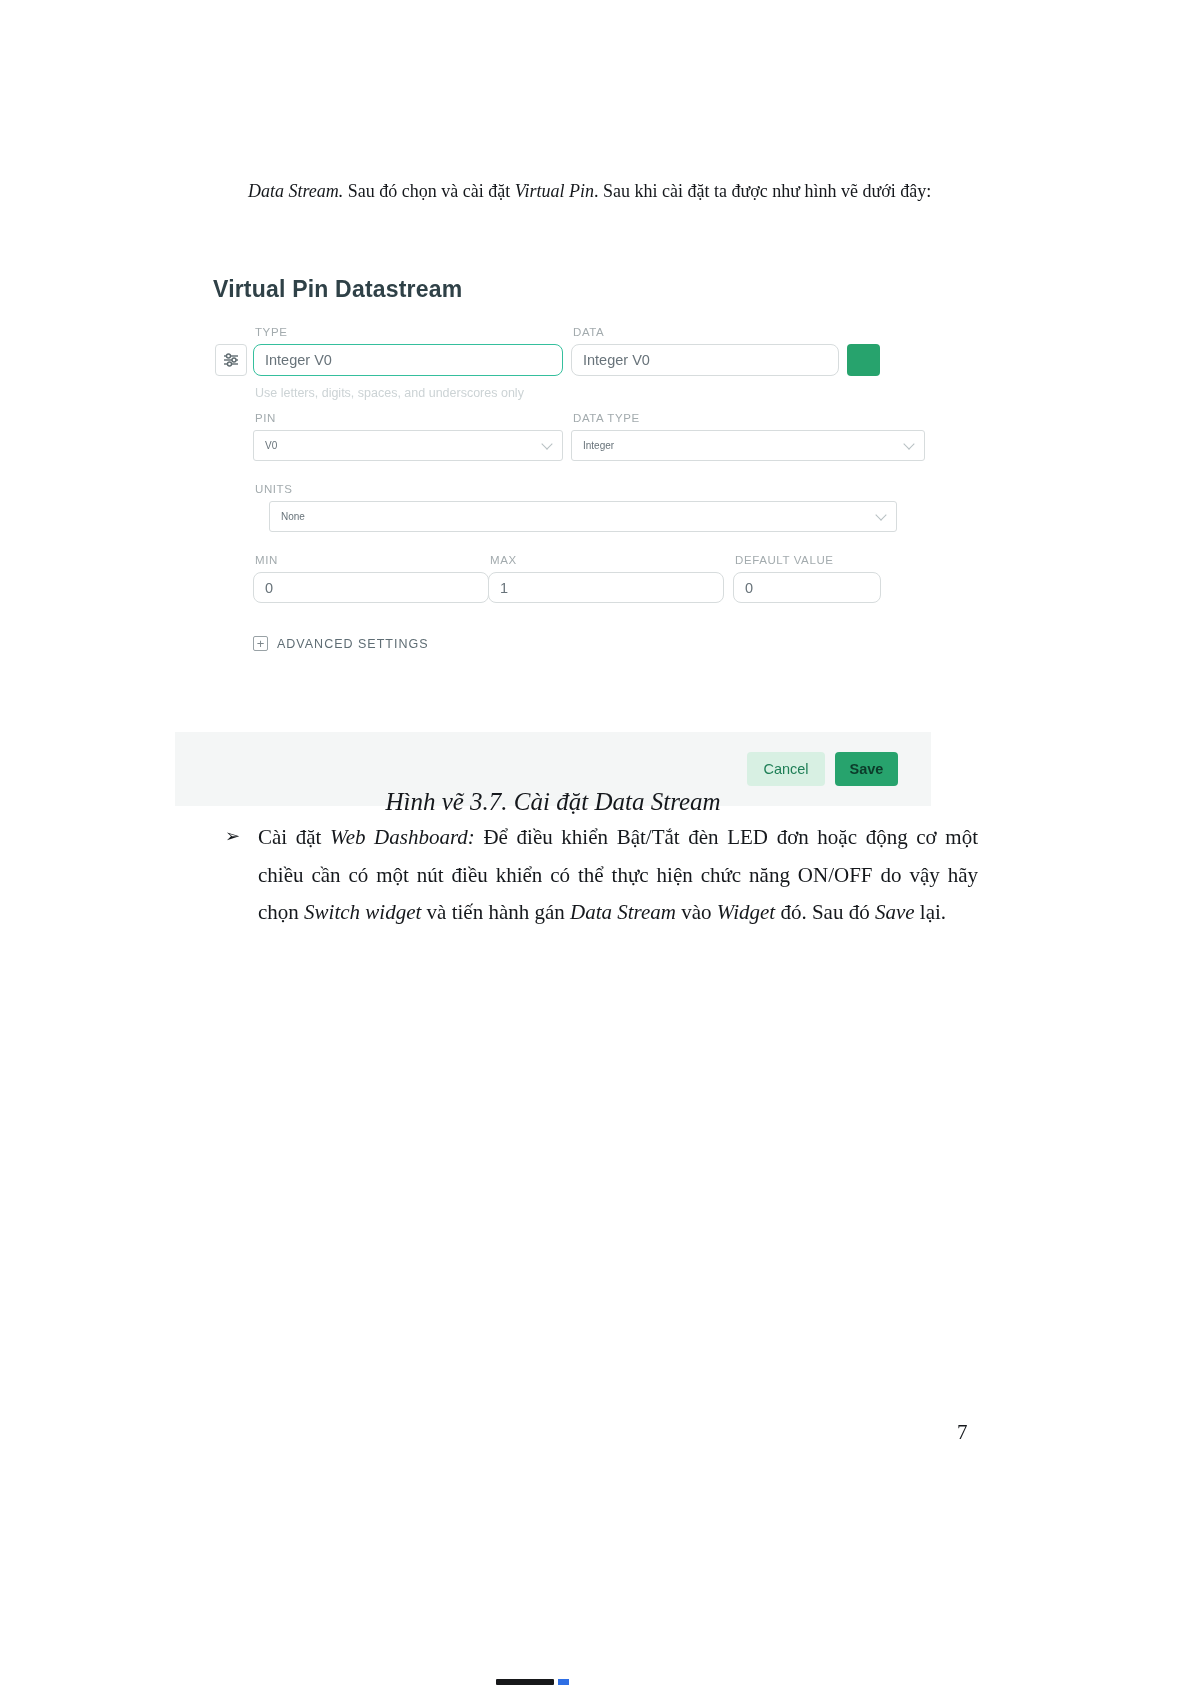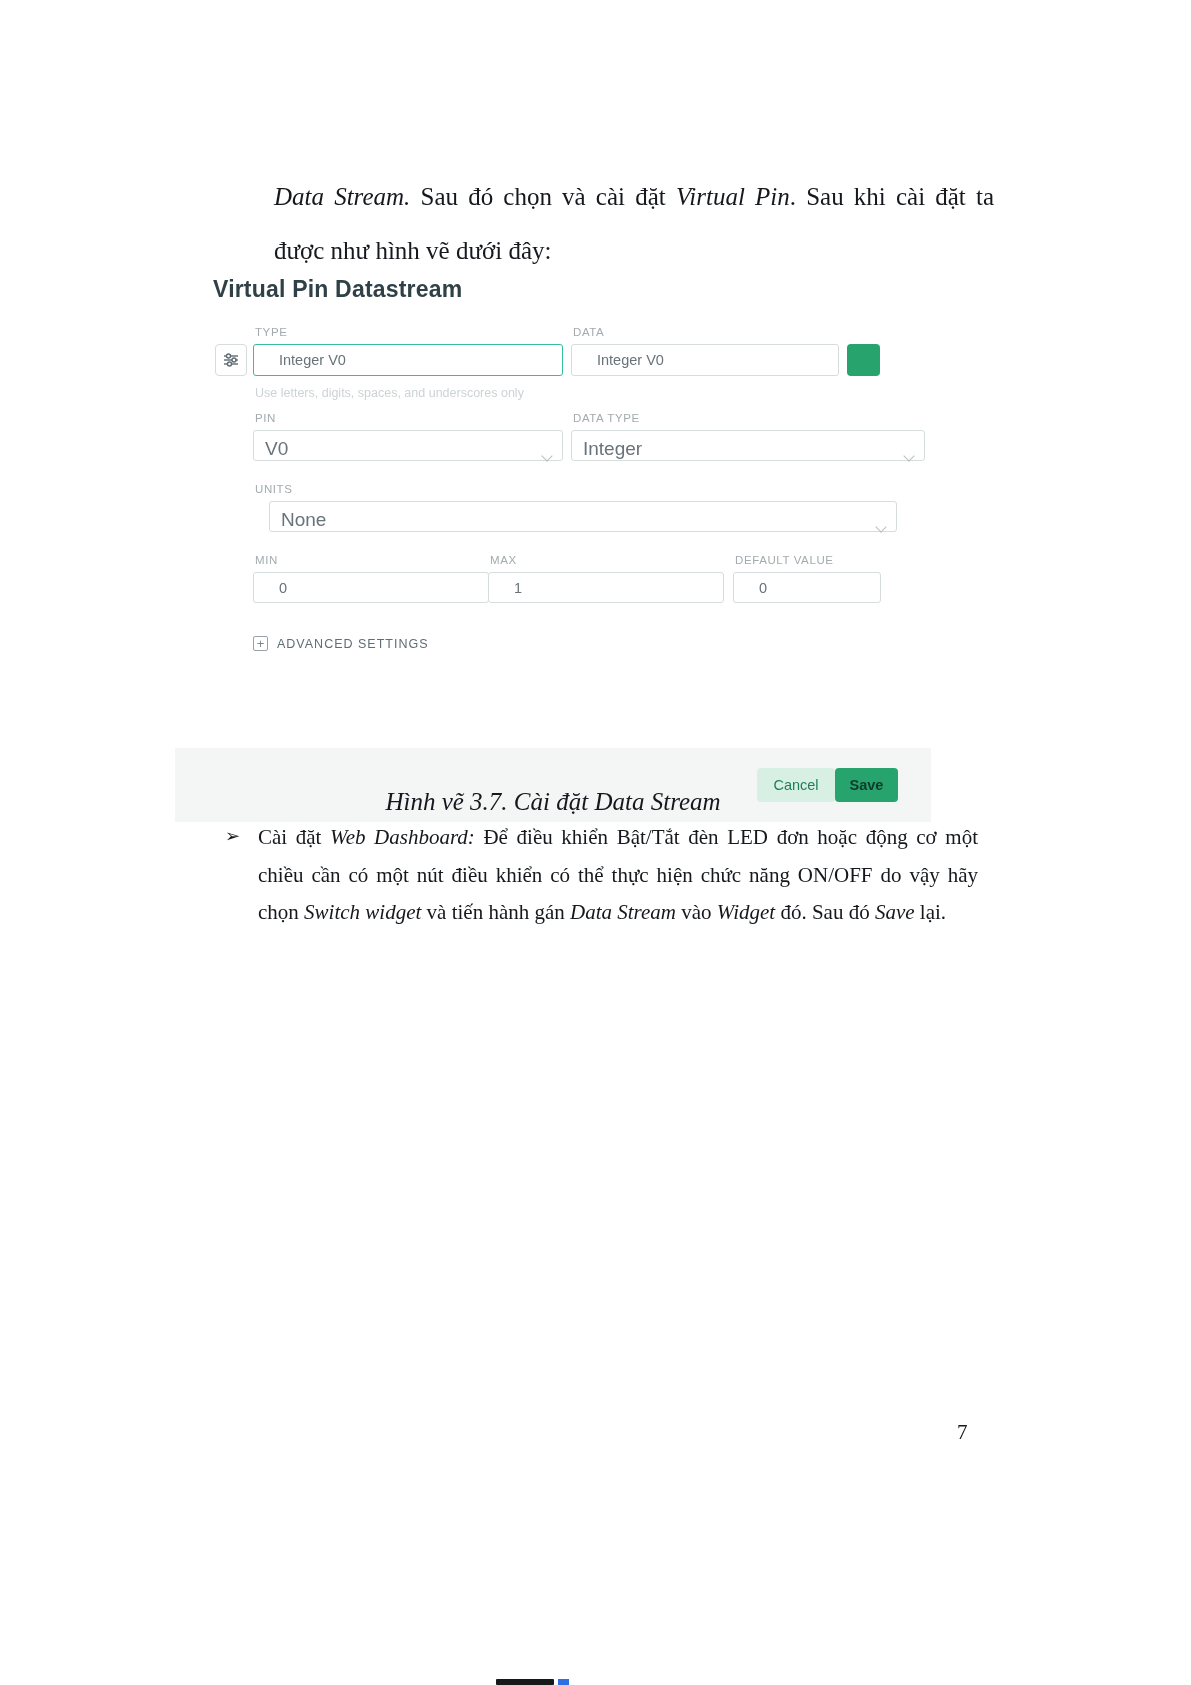--- a/index.html
+++ b/index.html
@@ -15,53 +15,53 @@
     --title-color:#2f4147;
   }
   *{margin:0;padding:0;box-sizing:border-box}
   html,body{background:#ffffff}
   body{position:relative;width:1191px;height:1685px;overflow:hidden;
        font-family:"Liberation Serif","DejaVu Serif",serif;color:#15181c}
   .abs{position:absolute}
   .it{font-style:italic}
 
   
-  .intro{left:274px;top:170px;width:720px;font-size:25px;line-height:54px;text-align:justify}
+  .intro{left:248px;top:170px;width:720px;font-size:18px;line-height:43px;text-align:justify}
   .caption{left:175px;top:788px;width:756px;text-align:center;font-style:italic;font-size:25px}
   .bullet-marker{left:225px;top:825px;font-family:"DejaVu Sans","Liberation Sans",sans-serif;font-size:18px}
   .bullet-text{left:258px;top:819px;width:720px;font-size:21px;line-height:37.5px;text-align:justify}
   .pagenum{left:957px;top:1420px;font-size:21px}
 
   
   .dialog-title{left:213px;top:276px;font-family:"Liberation Sans","DejaVu Sans",sans-serif;
                 font-size:23px;font-weight:700;color:var(--title-color);letter-spacing:.2px}
   .lbl{position:absolute;font-family:"Liberation Sans","DejaVu Sans",sans-serif;
        font-size:11.5px;letter-spacing:.6px;color:var(--label-gray)}
-  .txt{position:absolute;height:32px;border:1px solid var(--input-border);border-radius:3px;background:#fff;
+  .txt{position:absolute;height:32px;border:1px solid var(--input-border);border-radius:8px;background:#fff;
        font-family:"Liberation Sans","DejaVu Sans",sans-serif;font-size:14.5px;color:var(--value-gray);
-       padding:0 25px;outline:none}
+       padding:0 11px;outline:none}
   .txt.focused{border:1.5px solid var(--focus-border)}
   .sel{position:absolute;height:31px;border:1px solid var(--input-border);border-radius:3px;background:#fff;
-       display:flex;align-items:flex-end;justify-content:space-between;padding:0 11px;cursor:pointer;
-       font-family:"Liberation Sans","DejaVu Sans",sans-serif;font-size:19px;color:var(--value-gray)}
+       display:flex;align-items:center;justify-content:space-between;padding:0 11px;cursor:pointer;
+       font-family:"Liberation Sans","DejaVu Sans",sans-serif;font-size:10px;color:var(--value-gray)}
   .chev{width:8px;height:8px;border-right:1.4px solid #b7c0c3;border-bottom:1.4px solid #b7c0c3;
         transform:rotate(45deg);margin-top:-4px;flex:0 0 auto}
   .helper{position:absolute;left:255px;top:386px;font-family:"Liberation Sans","DejaVu Sans",sans-serif;
           font-size:12.5px;color:#ccd3d5}
   .icon-btn{left:215px;top:344px;width:32px;height:32px;border:1px solid var(--input-border);border-radius:4px;
             background:#fff;display:flex;align-items:center;justify-content:center;cursor:pointer}
   .green-btn{left:847px;top:344px;width:33px;height:32px;background:var(--accent-green);
              border:none;border-radius:4px;cursor:pointer}
   .advanced{left:253px;top:636px;display:flex;align-items:center;gap:9px;cursor:pointer;
             font-family:"Liberation Sans","DejaVu Sans",sans-serif}
   .plus-box{width:15px;height:15px;border:1px solid #99a2a6;border-radius:2px;color:#7d878c;
             font-size:13px;line-height:13px;display:flex;align-items:center;justify-content:center}
   .adv-label{font-size:12.5px;letter-spacing:1px;color:#5f6d74}
-  .footer{left:175px;top:748px;width:756px;height:74px;background:var(--footer-bg);
-          display:flex;align-items:center;justify-content:flex-end;padding-right:33px}
+  .footer{left:175px;top:732px;width:756px;height:74px;background:var(--footer-bg);
+          display:flex;align-items:center;justify-content:flex-end;gap:10px;padding-right:33px}
   .btn{height:34px;border:none;border-radius:4px;cursor:pointer;
        font-family:"Liberation Sans","DejaVu Sans",sans-serif;font-size:14.5px}
   .btn-cancel{width:78px;background:var(--cancel-bg);color:var(--cancel-text)}
   .btn-save{width:63px;background:var(--accent-green);color:var(--save-text);font-weight:700}
 
   
   .bbar{left:496px;top:1679px;width:58px;height:6px;background:#17181a;border-radius:1px}
   .bblue{left:558px;top:1679px;width:11px;height:6px;background:#2f6fe4}
 </style>
 </head>

